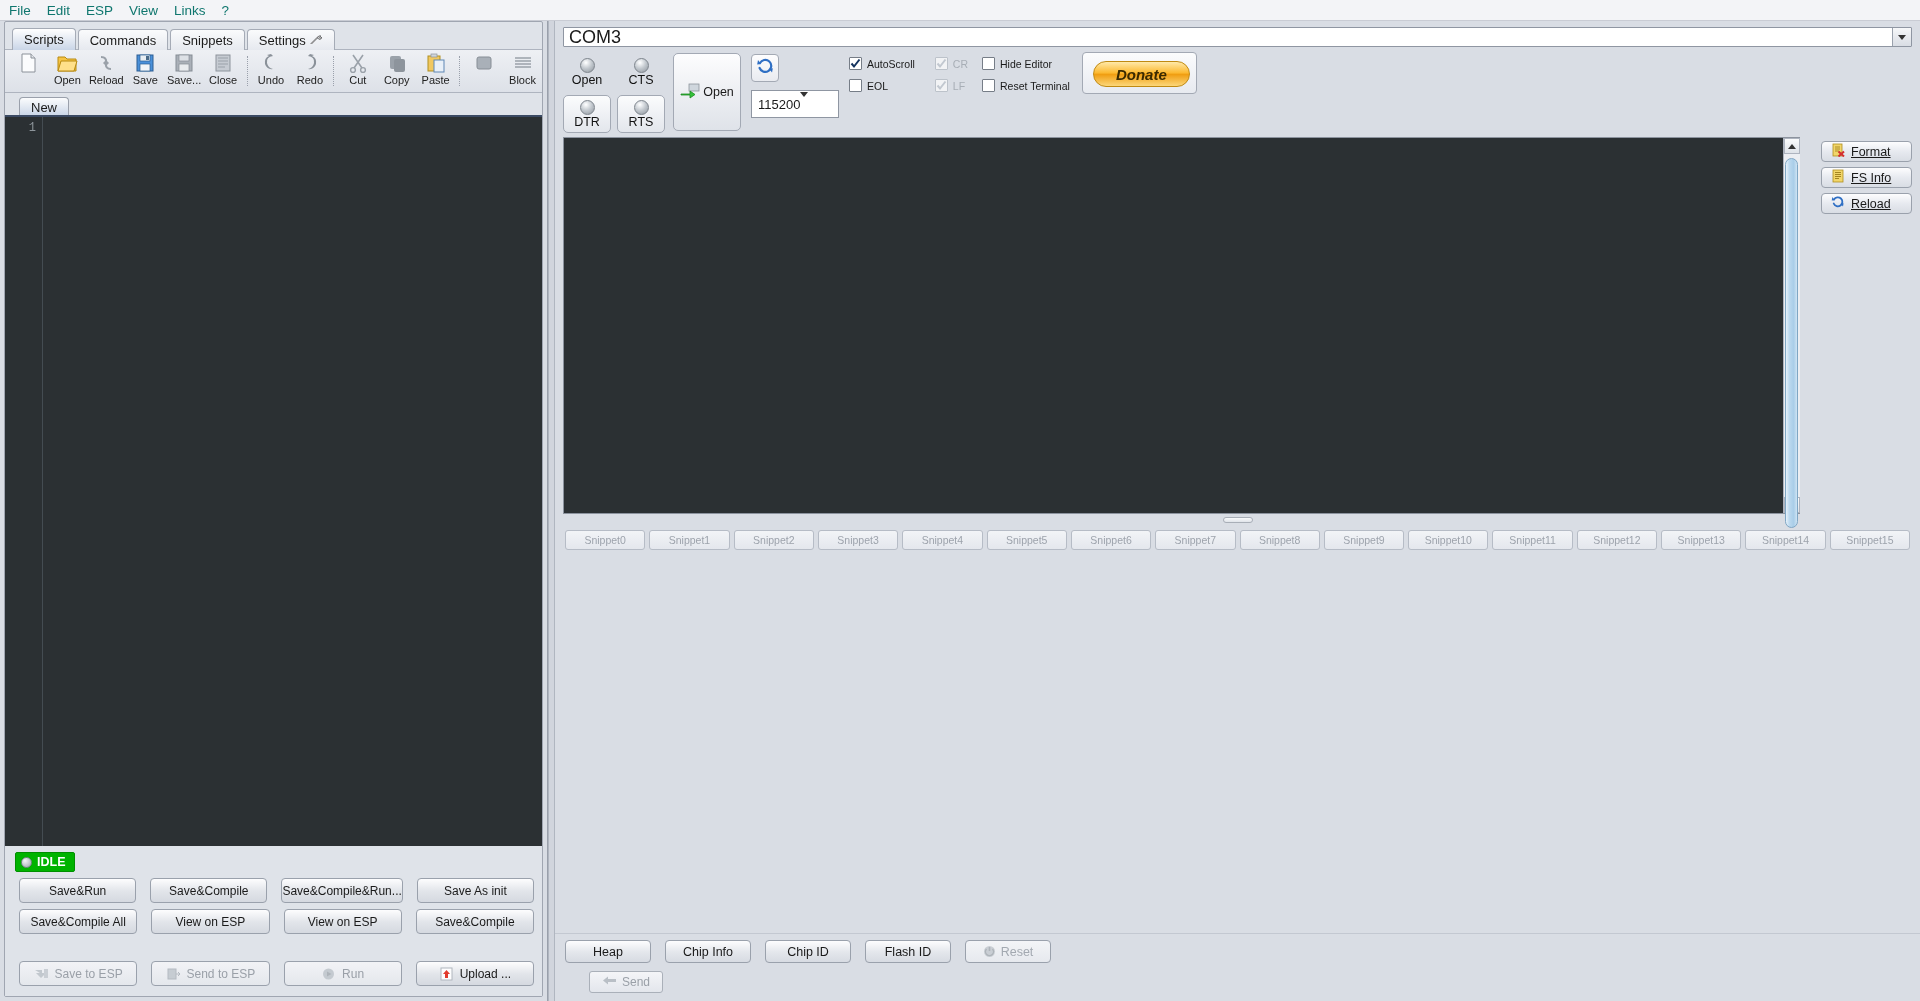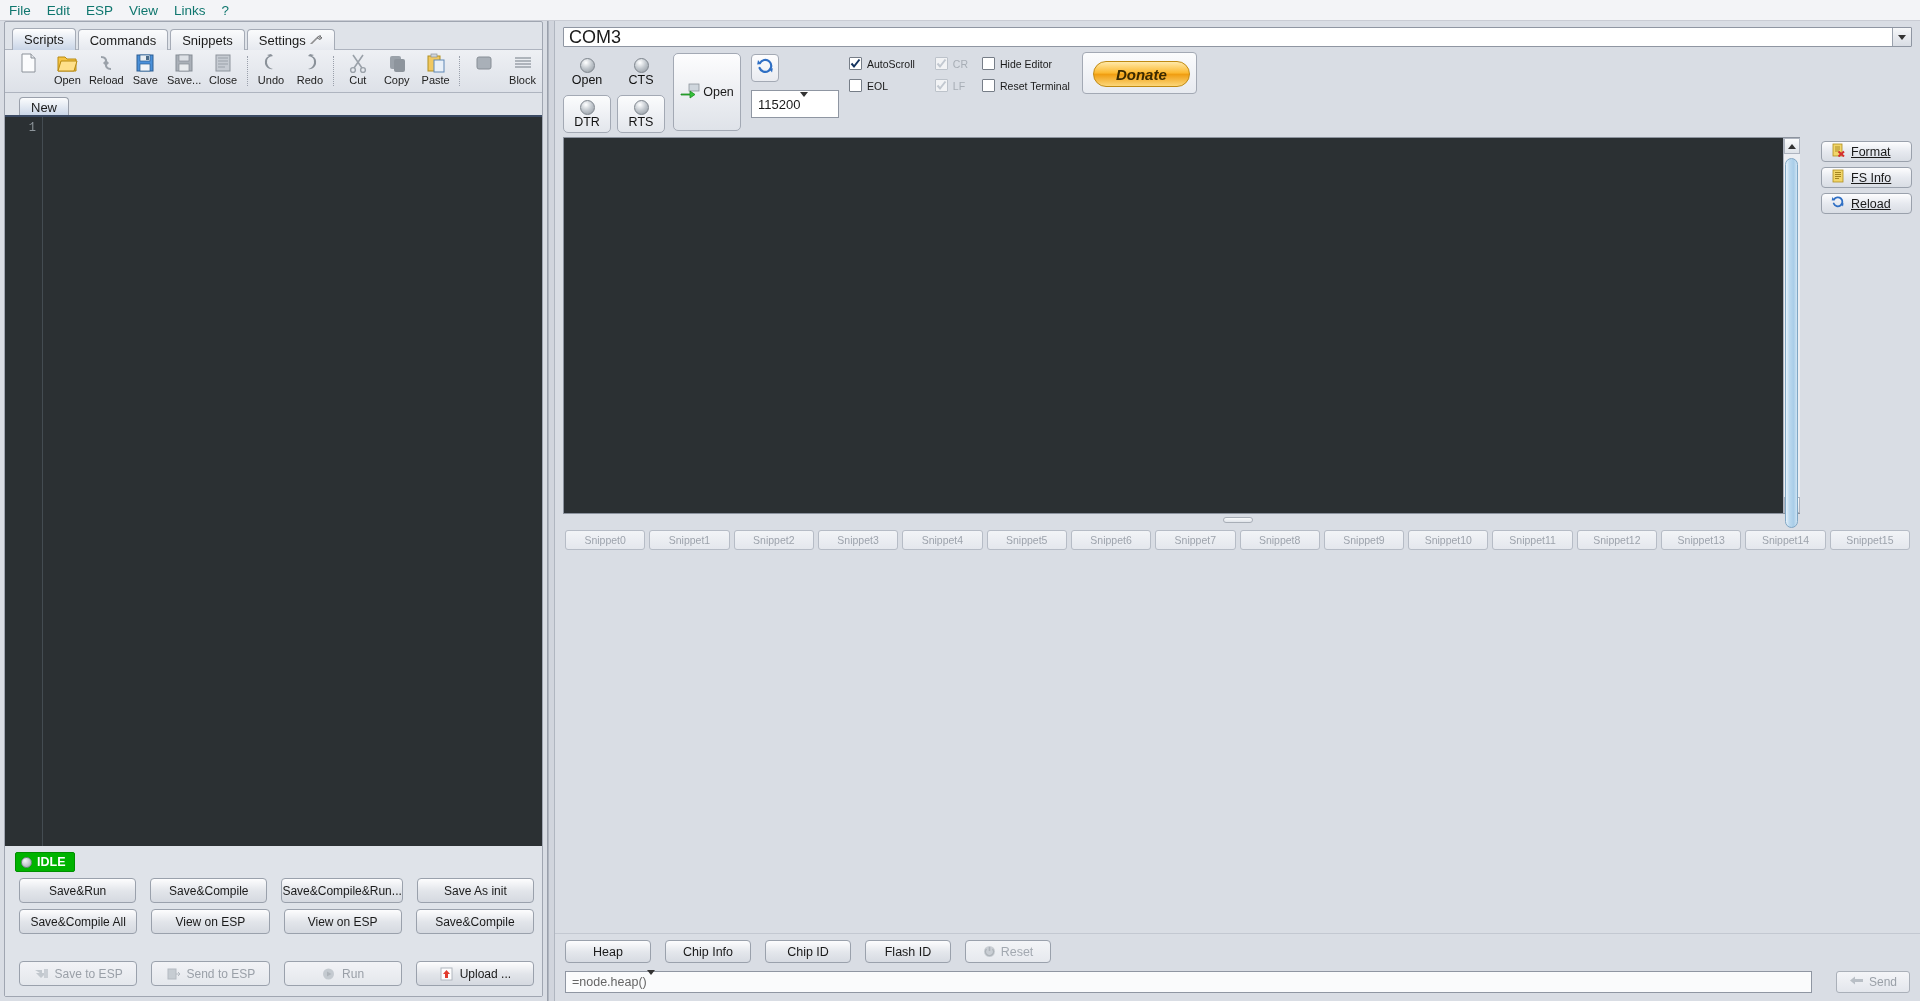--- a/index.html
+++ b/index.html
@@ -800,24 +800,20 @@
               <circle cx="6.5" cy="6.5" r="5.5" fill="#c9ced4"></circle>
               <path d="M6.5 2 v4" stroke="#aeb4ba" stroke-width="1.6"></path>
               <path d="M3.5 4 A4 4 0 1 0 9.5 4" fill="none" stroke="#aeb4ba" stroke-width="1.4"></path>
             </svg>
         </span>
         <span>Reset</span>
       </div>
     </div>
 
     <div class="inputrow">
-      <div class="cmdcombo">
-        <span>=node.heap()</span>
-        <span class="arrowbox"><span class="caret-dn"></span></span>
-      </div>
       <div class="sendbtn">
         <span>
           <svg width="15" height="11" viewBox="0 0 15 11">
               <path d="M14 4 H6 V1.5 L1 5.5 L6 9.5 V7 H14 Z" fill="#b9bfc6"></path>
             </svg>
         </span>
         <span>Send</span>
       </div>
     </div>
 

